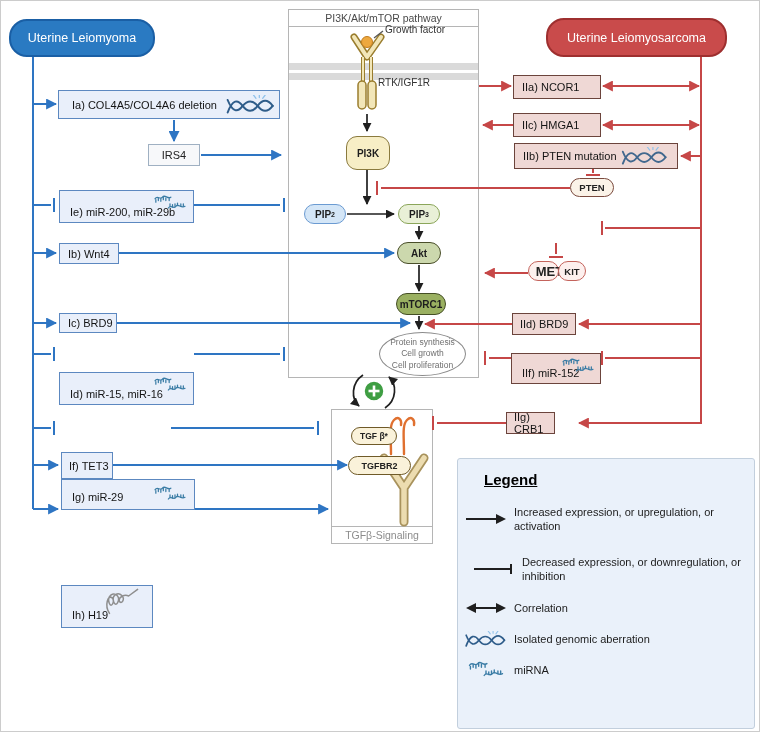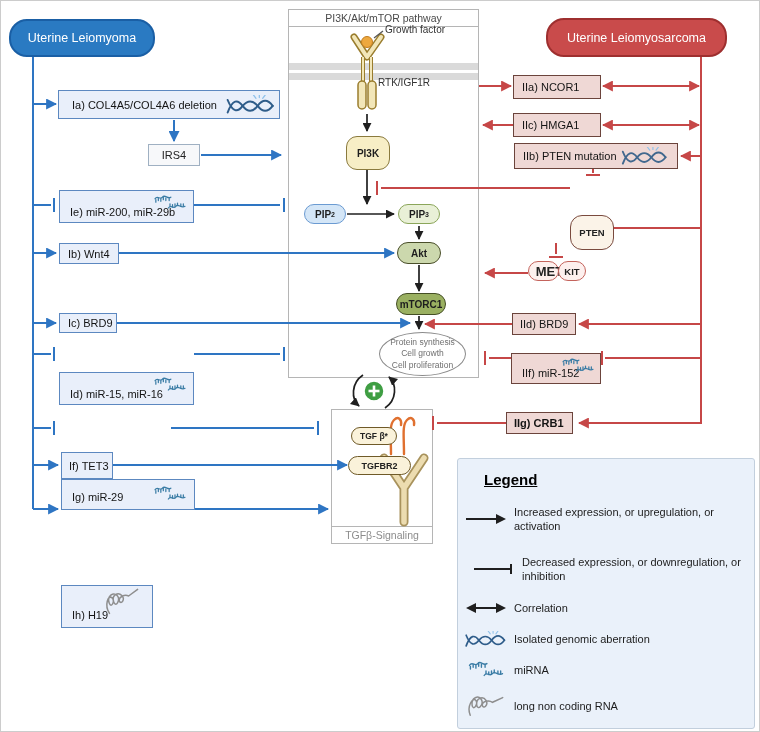--- a/index.html
+++ b/index.html
@@ -253,25 +253,25 @@
   </div>
   <div class="abs rbox flexc" style="left:511px;top:312px;width:64px;height:22px;padding-left:7px;">
     <span>IId) BRD9</span>
   </div>
   <div class="abs rbox rel" style="left:510px;top:342px;width:90px;height:31px;">
     <span class="lbl-bl">IIe) miR-34a</span>
     <svg class="ico-tr" width="36" height="20" color="#3a7ca5">
         <use href="#sym-mirna"></use>
       </svg>
   </div>
-  <div class="abs rbox flexc" style="left:505px;top:411px;width:67px;height:22px;padding-left:7px;font-weight:bold;">
+  <div class="abs rbox flexc" style="left:505px;top:411px;width:49px;height:22px;padding-left:7px;">
     <span>IIg) CRB1</span>
   </div>
 
-  <div class="abs oval" style="left:569px;top:177px;width:44px;height:35px;background:#fbf3e8;border:1.5px solid #7a4a3e;font-size:9.5px;color:#222;margin-top:37px;">
+  <div class="abs oval" style="left:569px;top:177px;width:44px;height:19px;background:#fbf3e8;border:1.5px solid #7a4a3e;font-size:9.5px;color:#222;">
     <span>PTEN</span>
   </div>
   <div class="abs oval pinkoval" style="left:527px;top:260px;width:31px;height:20px;font-size:13px;padding-left:12px;">
     <span>MET</span>
   </div>
   <div class="abs oval pinkoval" style="left:557px;top:260px;width:28px;height:20px;font-size:9.5px;">
     <span>KIT</span>
   </div>
 
   <div class="abs tinylabel" style="left:384px;top:23px;">Growth factor</div>
@@ -346,23 +346,15 @@
       <span class="legtxt">Isolated genomic aberration</span>
     </div>
     <div class="legrow" style="top:200px;">
       <span class="legico">
         <svg width="40" height="22" color="#3a7ca5">
             <use href="#sym-mirna"></use>
           </svg>
       </span>
       <span class="legtxt">miRNA</span>
     </div>
-    <div class="legrow" style="top:234px;">
-      <span class="legico">
-        <svg width="44" height="26" color="#8e8e8e">
-            <use href="#sym-lncrna"></use>
-          </svg>
-      </span>
-      <span class="legtxt">long non coding RNA</span>
-    </div>
   </div>
 
 </div>
 
 </body></html>

